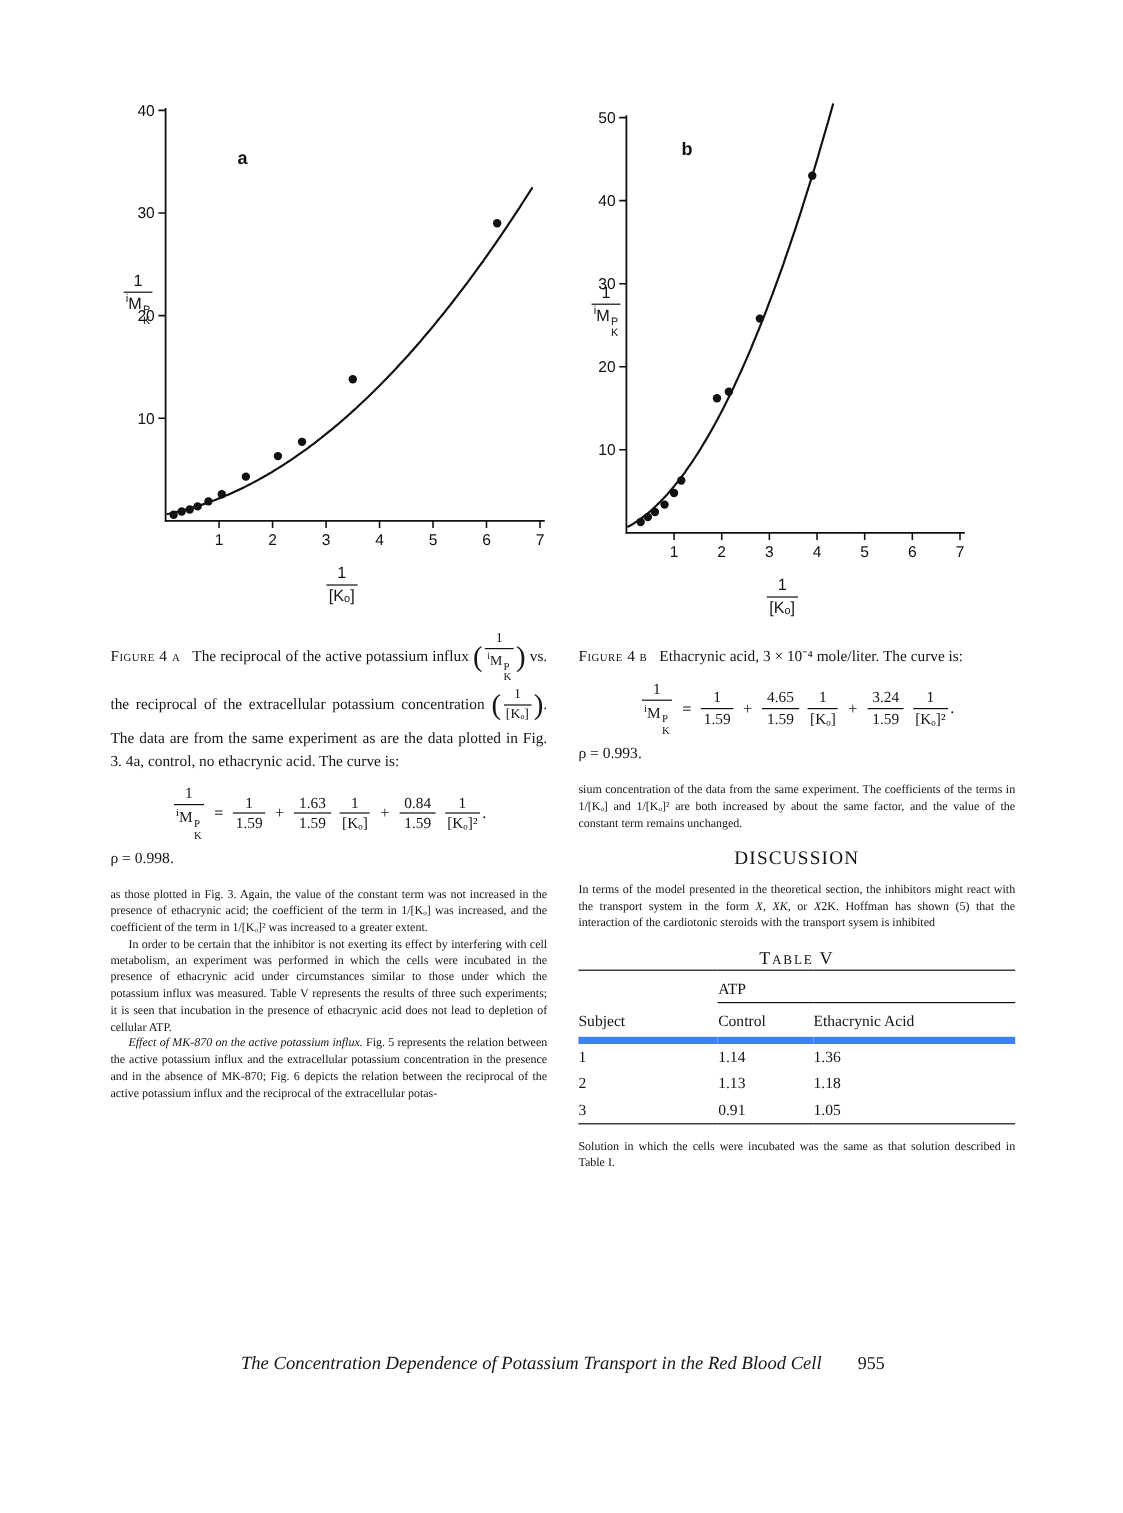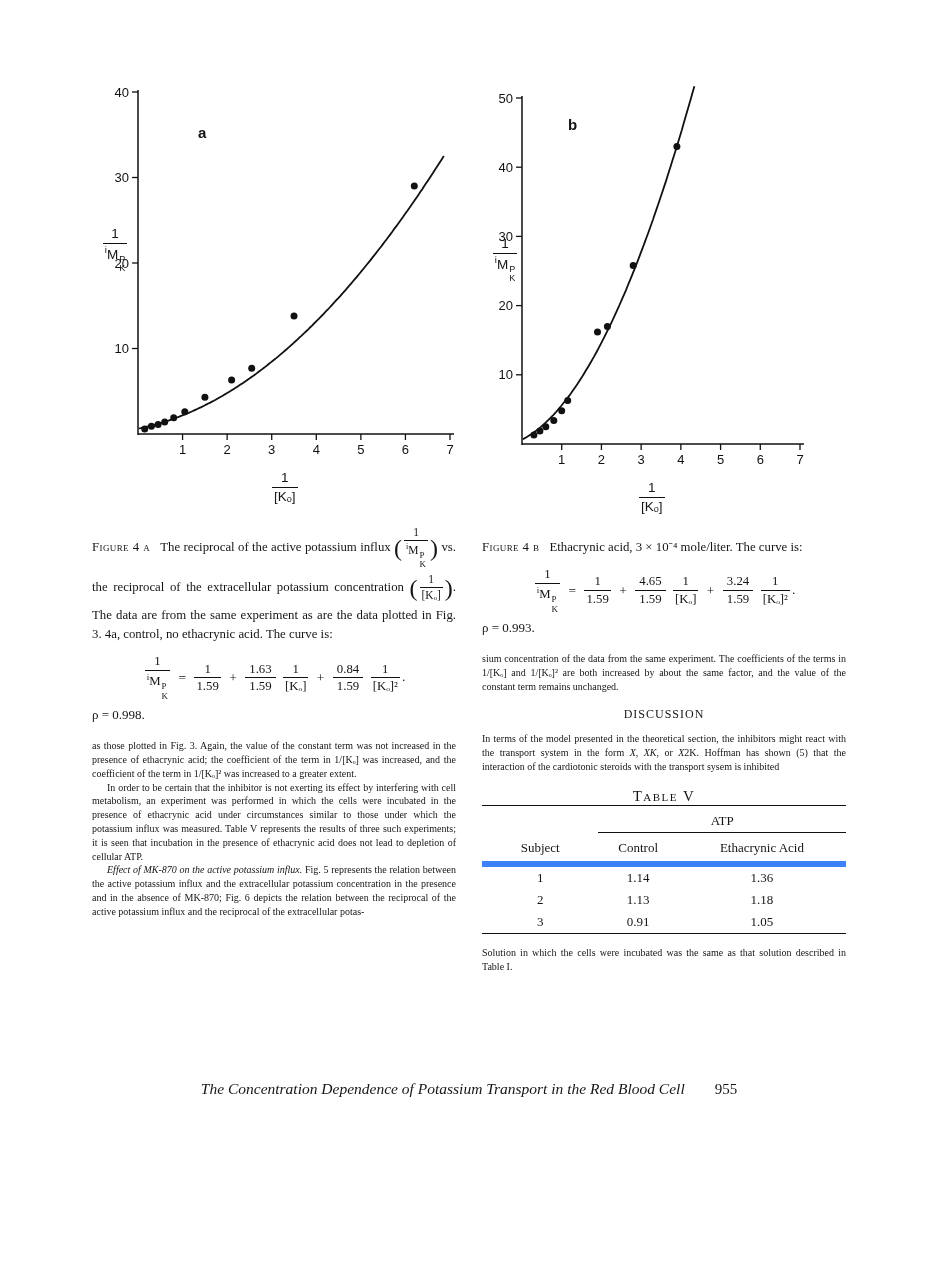--- a/index.html
+++ b/index.html
@@ -37,36 +37,36 @@
   .equation{text-align:center;font-size:13.5px;margin:10px 0 6px;white-space:nowrap;}
   .equation .frac{font-size:12.8px;}
   .op{margin:0 3px;vertical-align:middle;}
   .eqend{vertical-align:middle;}
   .rho{font-size:13px;margin:2px 0 16px;}
 
   
   .body{font-size:10px;line-height:1.38;text-align:justify;margin:0;}
   .indent{text-indent:15px;}
   .it{font-style:italic;}
-  .disc{font-size:12px;font-weight:400;letter-spacing:1px;text-align:center;margin:14px 0 10px;}
+  .disc{font-size:16px;font-weight:400;letter-spacing:1px;text-align:center;margin:14px 0 10px;}
 
   
   .tablev{margin-top:14px;}
   .ttitle{text-align:center;font-variant:small-caps;font-size:15px;letter-spacing:1.5px;}
   .tcaption{text-align:center;font-style:italic;font-size:12.6px;line-height:1.4;margin:4px 14px 10px;}
   .tablev table{width:100%;border-collapse:collapse;font-size:13px;border-top:1.4px solid #111;border-bottom:1.4px solid #111;}
-  .tablev td{padding:3px 0;text-align:center;}
+  .tablev td{padding:3px 0;}
   .tablev td.c1{width:32%;}
   td.atp{border-bottom:1px solid #111;padding:7px 0 3px;}
   .colrow td{border-bottom:6px solid #3b82f6;padding:7px 0 5px;}
   td.units{font-style:italic;font-size:11.8px;padding:4px 0 2px;}
   .tnote{font-size:10px;line-height:1.38;text-align:justify;margin:12px 0 0;}
 
   
-  .footer{position:absolute;left:92px;right:90px;top:1080px;display:flex;justify-content:center;align-items:flex-end;gap:30px;}
+  .footer{position:absolute;left:92px;right:90px;top:1128px;display:flex;justify-content:center;align-items:flex-end;gap:30px;}
   .ftitle{font-style:italic;font-size:15.5px;}
   .fpage{font-size:15px;}
 </style>
 </head>
 <body>
 
 <div class="page">
   <div class="content">
 
     <div class="col">

